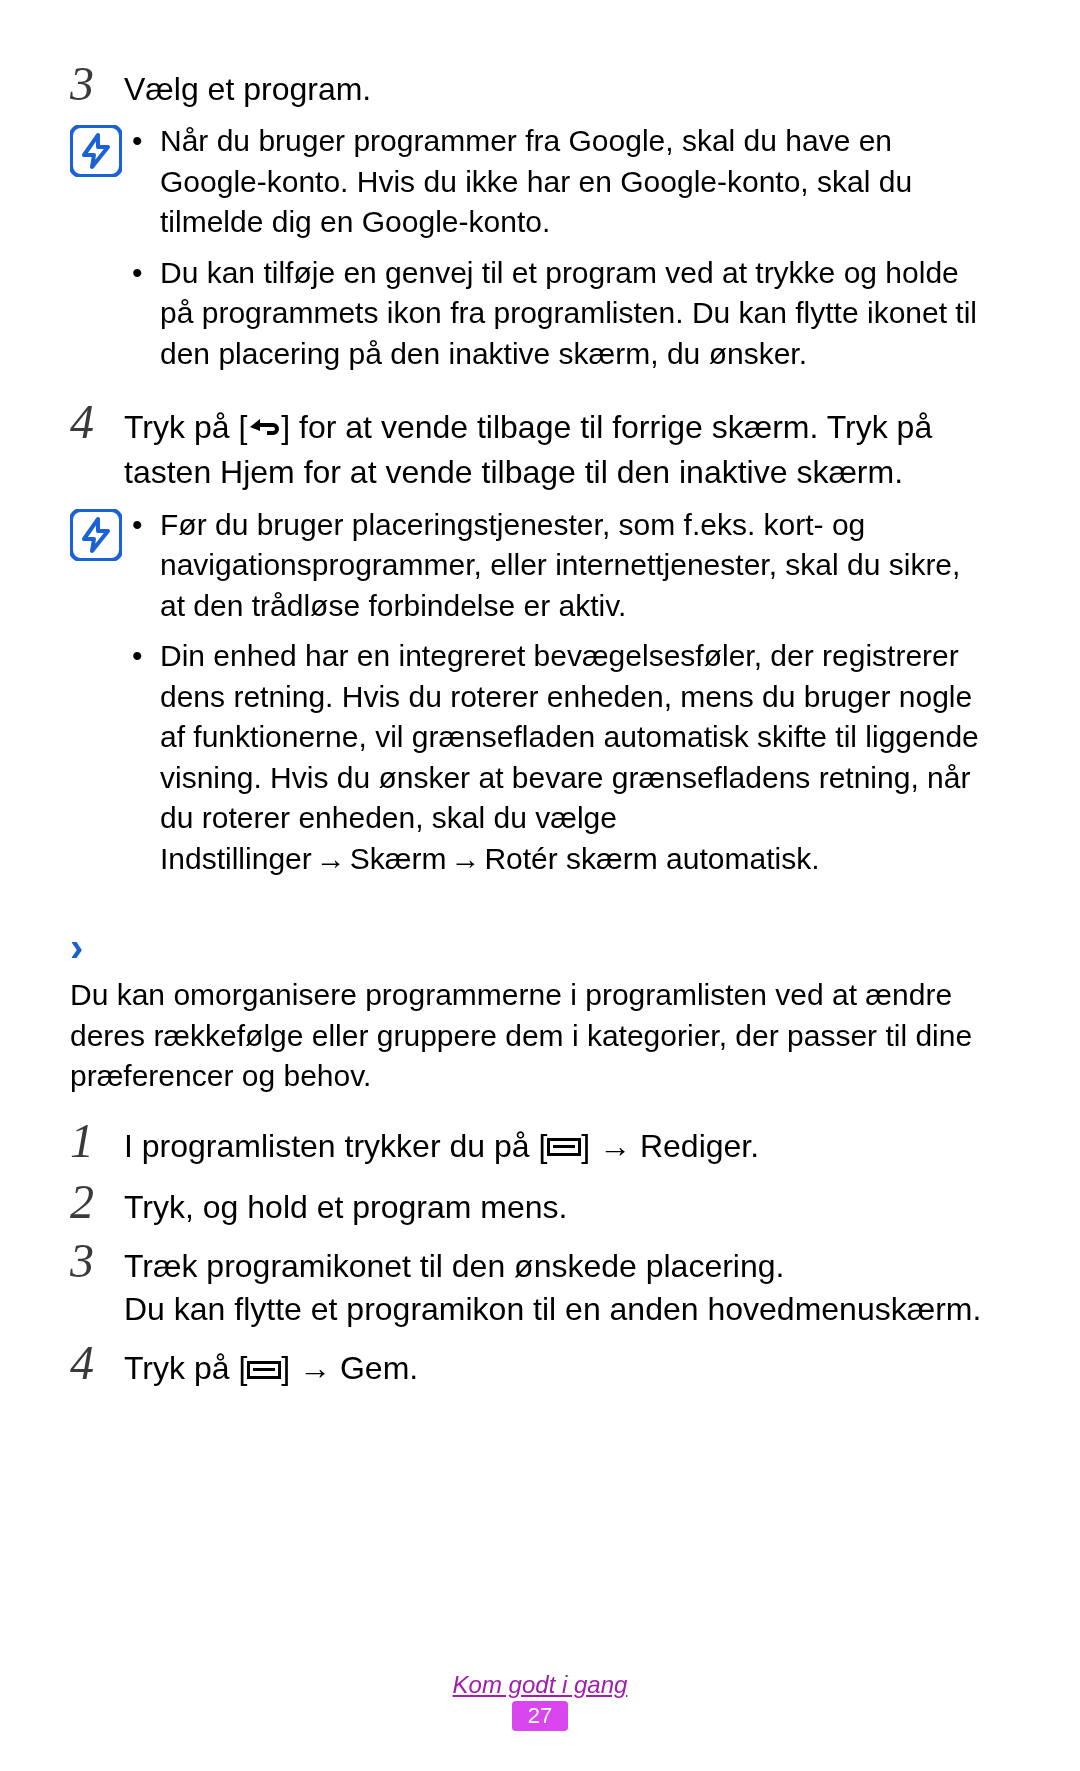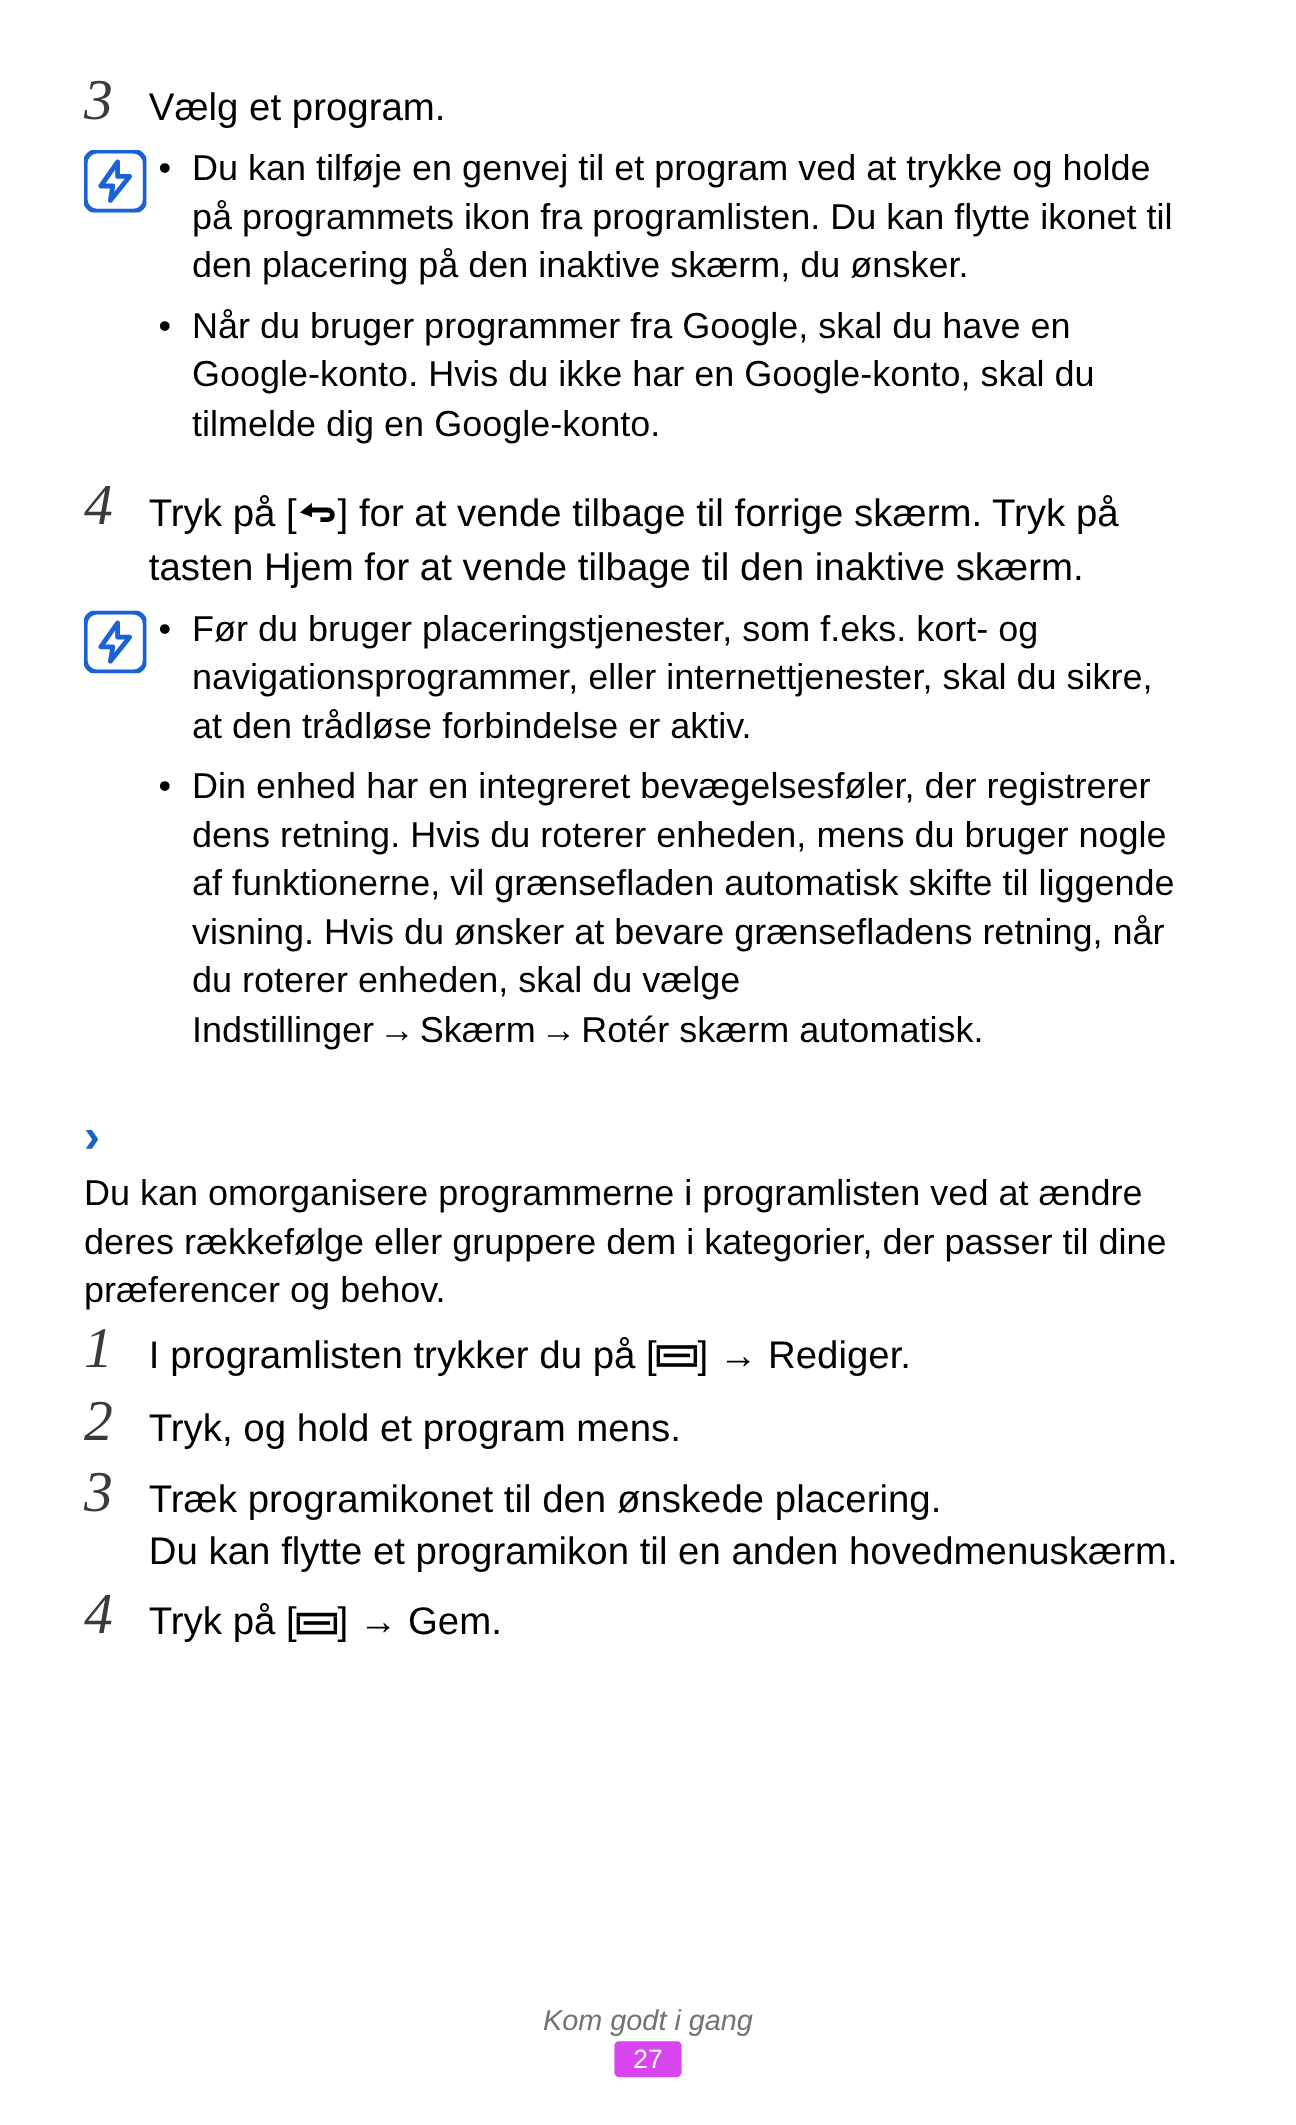--- a/index.html
+++ b/index.html
@@ -99,36 +99,37 @@
     margin-right: 6px;
     line-height: 1;
   }
   .section-title {
     font-size: 40px;
     font-weight: bold;
   }
   .section-intro {
     font-size: 30px;
     line-height: 1.35;
-    margin-bottom: 3px;
+    margin-bottom: 20px;
   }
   .bold { font-weight: normal; }
   .arrow { padding: 0 4px; }
   .footer {
     position: absolute;
     bottom: 40px;
     left: 0;
     width: 100%;
     text-align: center;
   }
   .footer-text {
     font-style: italic;
     font-size: 24px;
-    color: #737373;
+    color: #a21caf;
     margin-bottom: 2px;
+    text-decoration: underline;
   }
   .page-badge {
     display: inline-block;
     background: #d946ef;
     color: #fff;
     font-size: 22px;
     padding: 2px 16px;
     border-radius: 4px;
     font-style: normal;
   }
@@ -145,22 +146,22 @@
 
   <div class="note-block">
     <div class="note-icon">
       <svg viewBox="0 0 52 52">
         <rect x="1" y="1" width="50" height="50" rx="10" ry="10" fill="#ffffff" stroke="#1a62d6" stroke-width="4"></rect>
         <path d="M28 10 L14 30 L24 30 L22 42 L38 22 L28 22 Z" fill="none" stroke="#1a62d6" stroke-width="4" stroke-linejoin="round"></path>
       </svg>
     </div>
     <div class="note-content">
       <ul class="note-list">
+        <li>Når du bruger programmer fra Google, skal du have en Google-konto. Hvis du ikke har en Google-konto, skal du tilmelde dig en Google-konto.</li>
         <li>Du kan tilføje en genvej til et program ved at trykke og holde på programmets ikon fra programlisten. Du kan flytte ikonet til den placering på den inaktive skærm, du ønsker.</li>
-        <li>Når du bruger programmer fra Google, skal du have en Google-konto. Hvis du ikke har en Google-konto, skal du tilmelde dig en Google-konto.</li>
       </ul>
     </div>
   </div>
 
   <div class="step-row">
     <div class="step-num">4</div>
     <div class="step-text">
       <span>Tryk på [</span><span class="back-glyph"><svg width="34" height="26" viewBox="0 0 34 26">
             <path d="M3 13 L13 5 L13 9 L26 9 A6 6 0 0 1 26 21 L20 21 L20 17 L26 17 A2 2 0 0 0 26 13 L13 13 L13 17 Z" fill="#000"></path>
           </svg></span><span>] for at vende tilbage til forrige skærm. Tryk på tasten Hjem for at vende tilbage til den inaktive skærm.</span>

